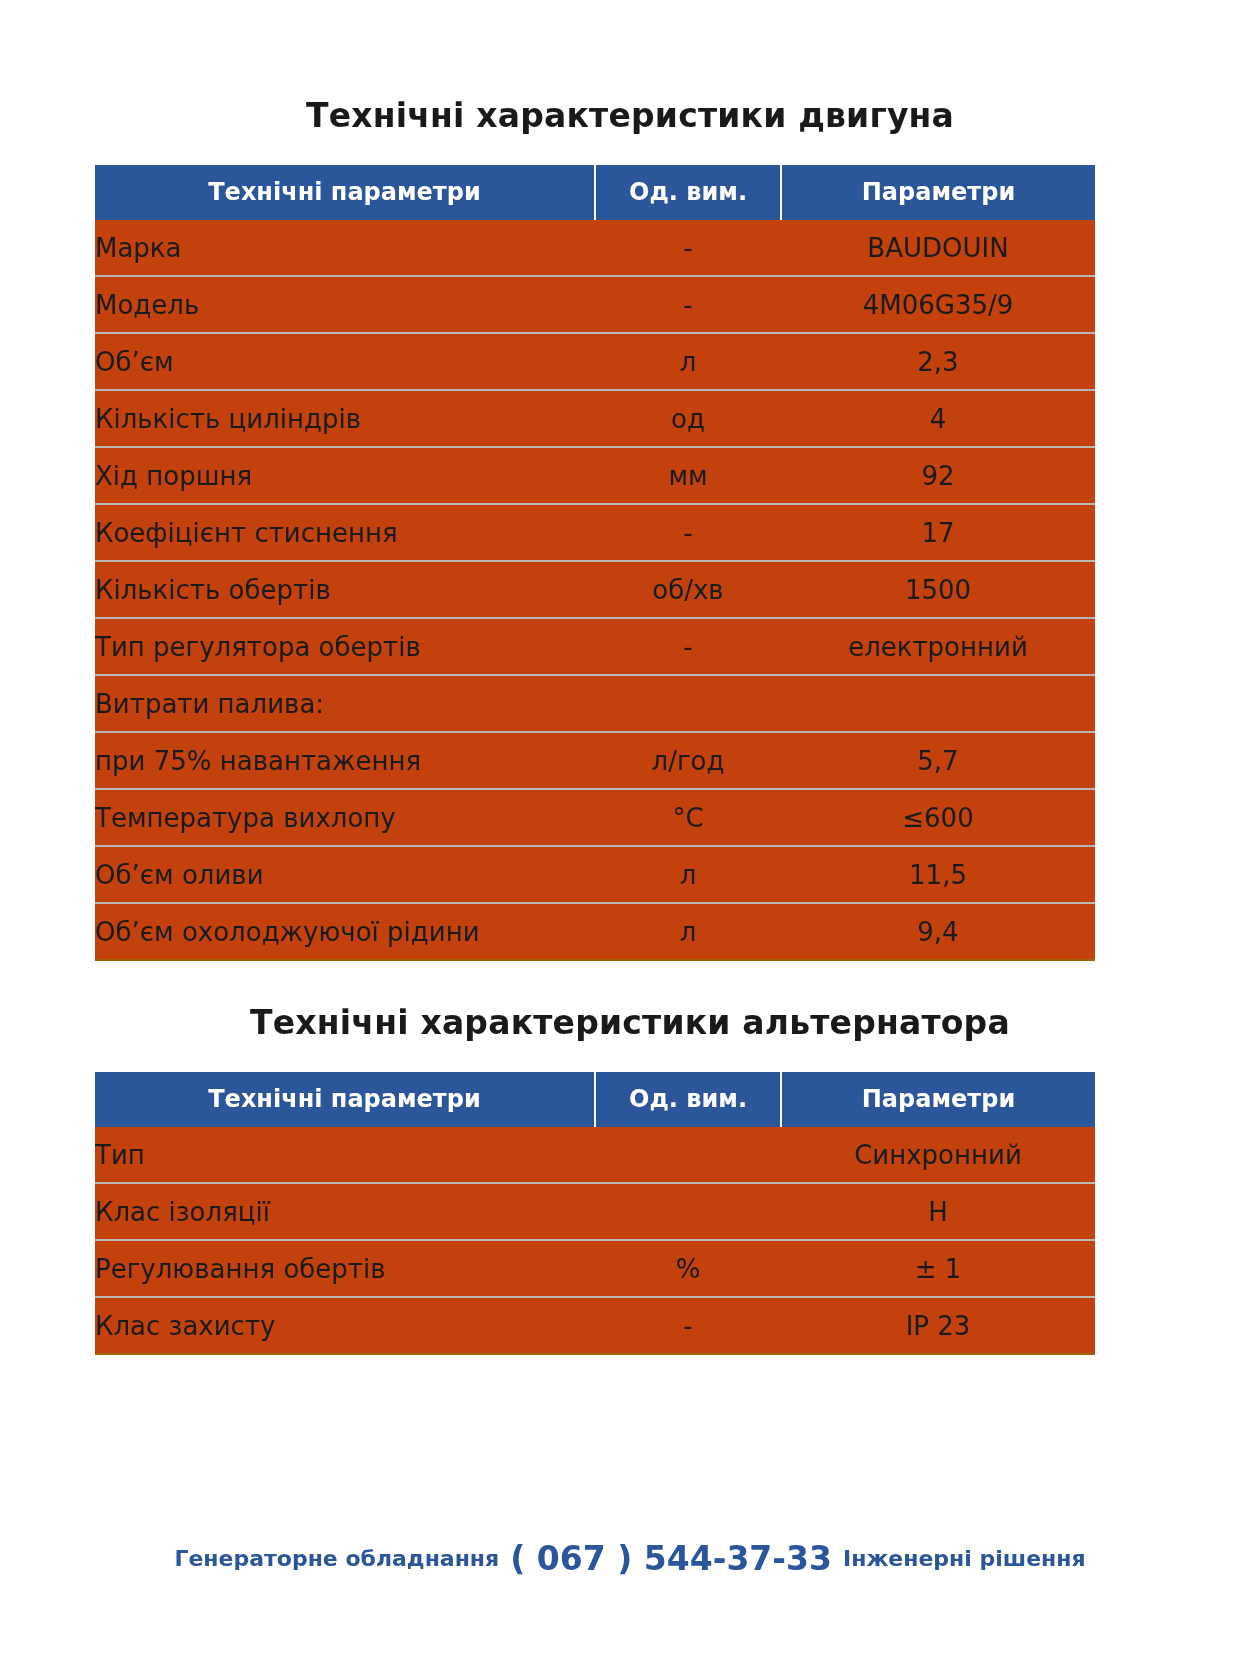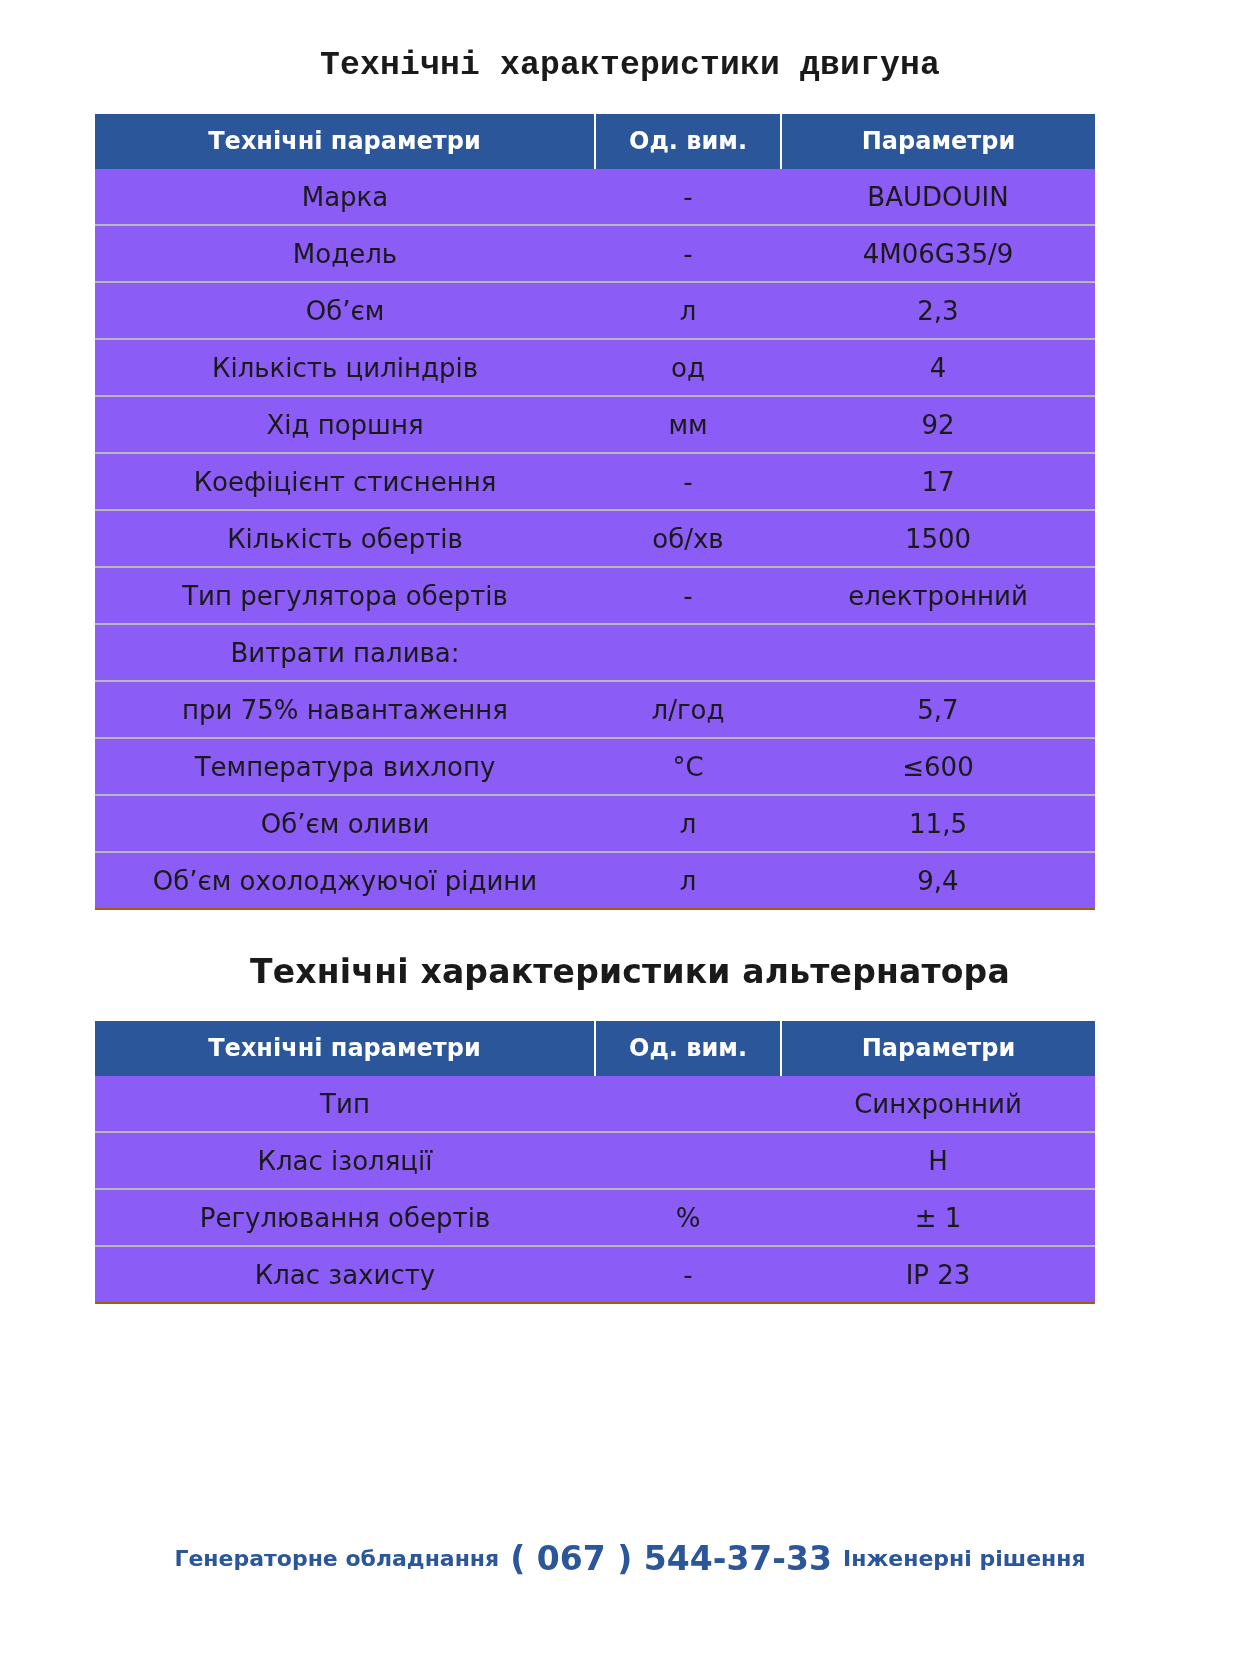--- a/index.html
+++ b/index.html
@@ -22,23 +22,22 @@
   }
   h1.section-title {
     text-align: center;
     font-size: 33px;
     font-weight: bold;
     color: #1a1a1a;
     margin: 0;
     letter-spacing: 0.2px;
   }
   .title-engine {
-    padding-top: 47px;
+    padding-top: 96px;
     padding-bottom: 30px;
-    font-family: Liberation Mono, monospace;
   }
   .title-alternator {
     padding-top: 42px;
     padding-bottom: 30px;
   }
   table.spec {
     width: 1000px;
     border-collapse: collapse;
     table-layout: fixed;
   }
@@ -51,22 +50,21 @@
     border-right: 2px solid #ffffff;
   }
   table.spec thead th:last-child {
     border-right: none;
   }
   table.spec tbody td {
     font-size: 26px;
     padding: 13px 0 12px 0;
     border-bottom: 2px solid #b9b9b9;
     color: #1a1a1a;
-    background: #8b5cf6;
-    text-align: center;
+    background: #c2410c;
   }
   table.spec tbody tr:last-child td {
     border-bottom: 2px solid #a16207;
   }
   td.param {
     text-align: left;
     padding-left: 22px;
   }
   td.unit, td.value {
     text-align: center;

